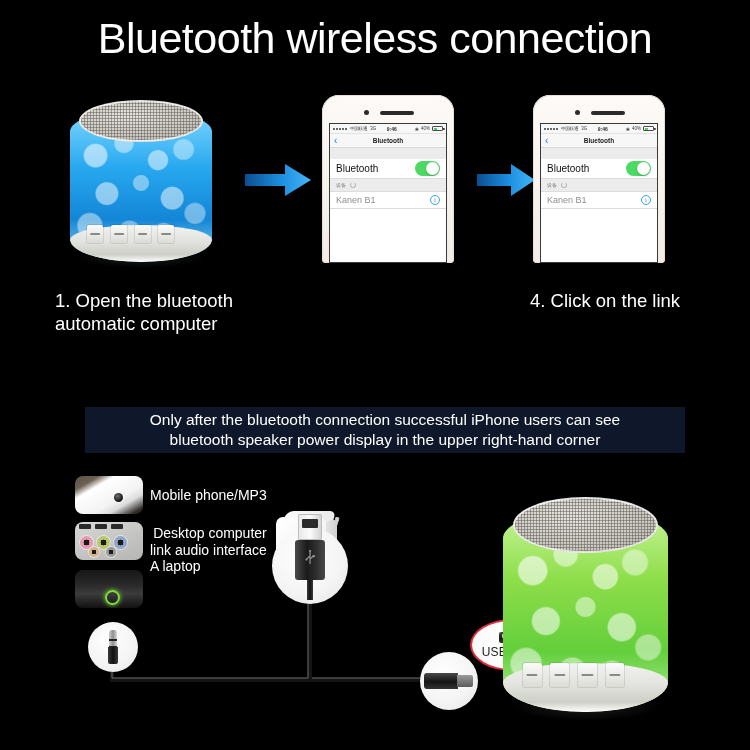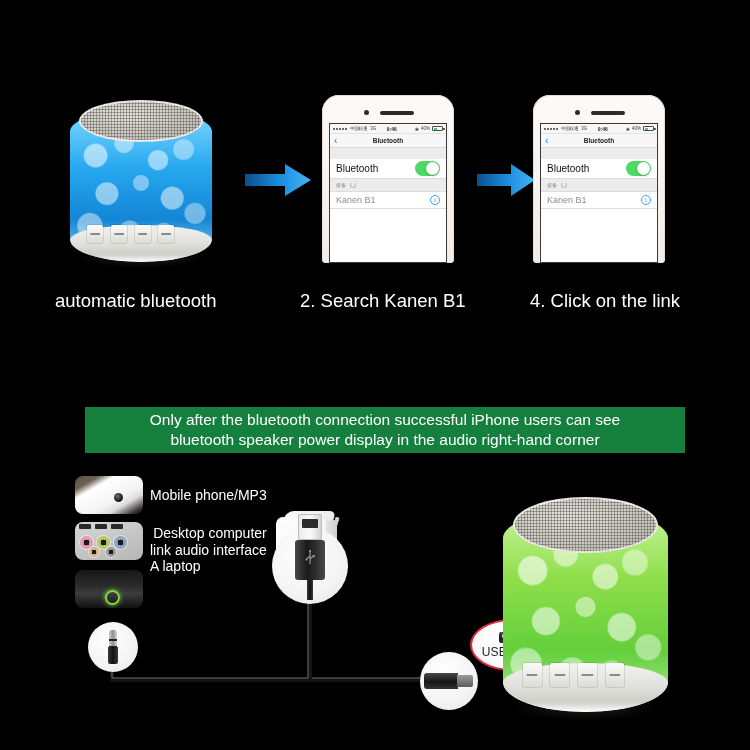--- a/index.html
+++ b/index.html
@@ -191,21 +191,21 @@
   .ios-blank { flex: 1; background: #fff; }
 
   
   .step-caption {
     position: absolute; color: #fff; font-size: 18.5px; line-height: 23px;
   }
 
   
   .banner {
     position: absolute; left: 85px; top: 407px; width: 600px; height: 46px;
-    background: #15803d; display: flex; flex-direction: column;
+    background: #0f172a; display: flex; flex-direction: column;
     align-items: center; justify-content: center;
   }
   .banner div {
     color: #fff; font-size: 15.5px; line-height: 20px; white-space: nowrap;
   }
 
   
   .thumb {
     position: absolute; width: 68px; height: 38px; border-radius: 8px; overflow: hidden;
   }
@@ -296,20 +296,21 @@
     background: repeating-linear-gradient(90deg,#c9c9c9 0 2px, #555 2px 4px);
     border-radius: 1px;
   }
   .usbaux .cap { font-size: 12px; color: #1b1b1b; letter-spacing: .2px; }
 </style>
 </head>
 <body>
 
 <div id="stage">
 
+  <div class="title">Bluetooth wireless connection</div>
 
   <div class="speaker" style="left:70px; top:100px; width:142px; height:162px;">
     <div class="spk-shadow"></div>
     <div class="spk-body">
       <div class="spk-crackle blue"></div>
       <div class="spk-base"></div>
     </div>
     <div class="spk-grille"></div>
     <div class="spk-btnrow">
       <div class="spk-btn" style="left:0%;">
@@ -455,32 +456,30 @@
       <div class="ios-devrow">
         <div class="ios-devname">Kanen B1</div>
         <div class="ios-info">i</div>
       </div>
 
       <div class="ios-blank"></div>
     </div>
   </div>
 
   <div class="step-caption" style="left:55px; top:289px; width:250px;">
-    <div>automatic bluetooth</div>
-  </div>
-  <div class="step-caption" style="left:300px; top:289px; width:220px;">
-    <div>2. Search Kanen B1</div>
+    <div>1. Open the bluetooth</div>
+    <div>automatic computer</div>
   </div>
   <div class="step-caption" style="left:530px; top:289px; width:210px;">
     <div>4. Click on the link</div>
   </div>
 
   <div class="banner">
     <div>Only after the bluetooth connection successful iPhone users can see</div>
-    <div>bluetooth speaker power display in the audio right-hand corner</div>
+    <div>bluetooth speaker power display in the upper right-hand corner</div>
   </div>
 
   <div class="thumb thumb-phone" style="left:75px; top:476px;"></div>
   <div class="src-label" style="left:150px; top:487px;">
     <div>Mobile phone/MP3</div>
   </div>
 
   <div class="thumb thumb-audio" style="left:75px; top:522px;">
     <div class="jacks">
       <div class="bar" style="left:4px; width:12px;"></div>

